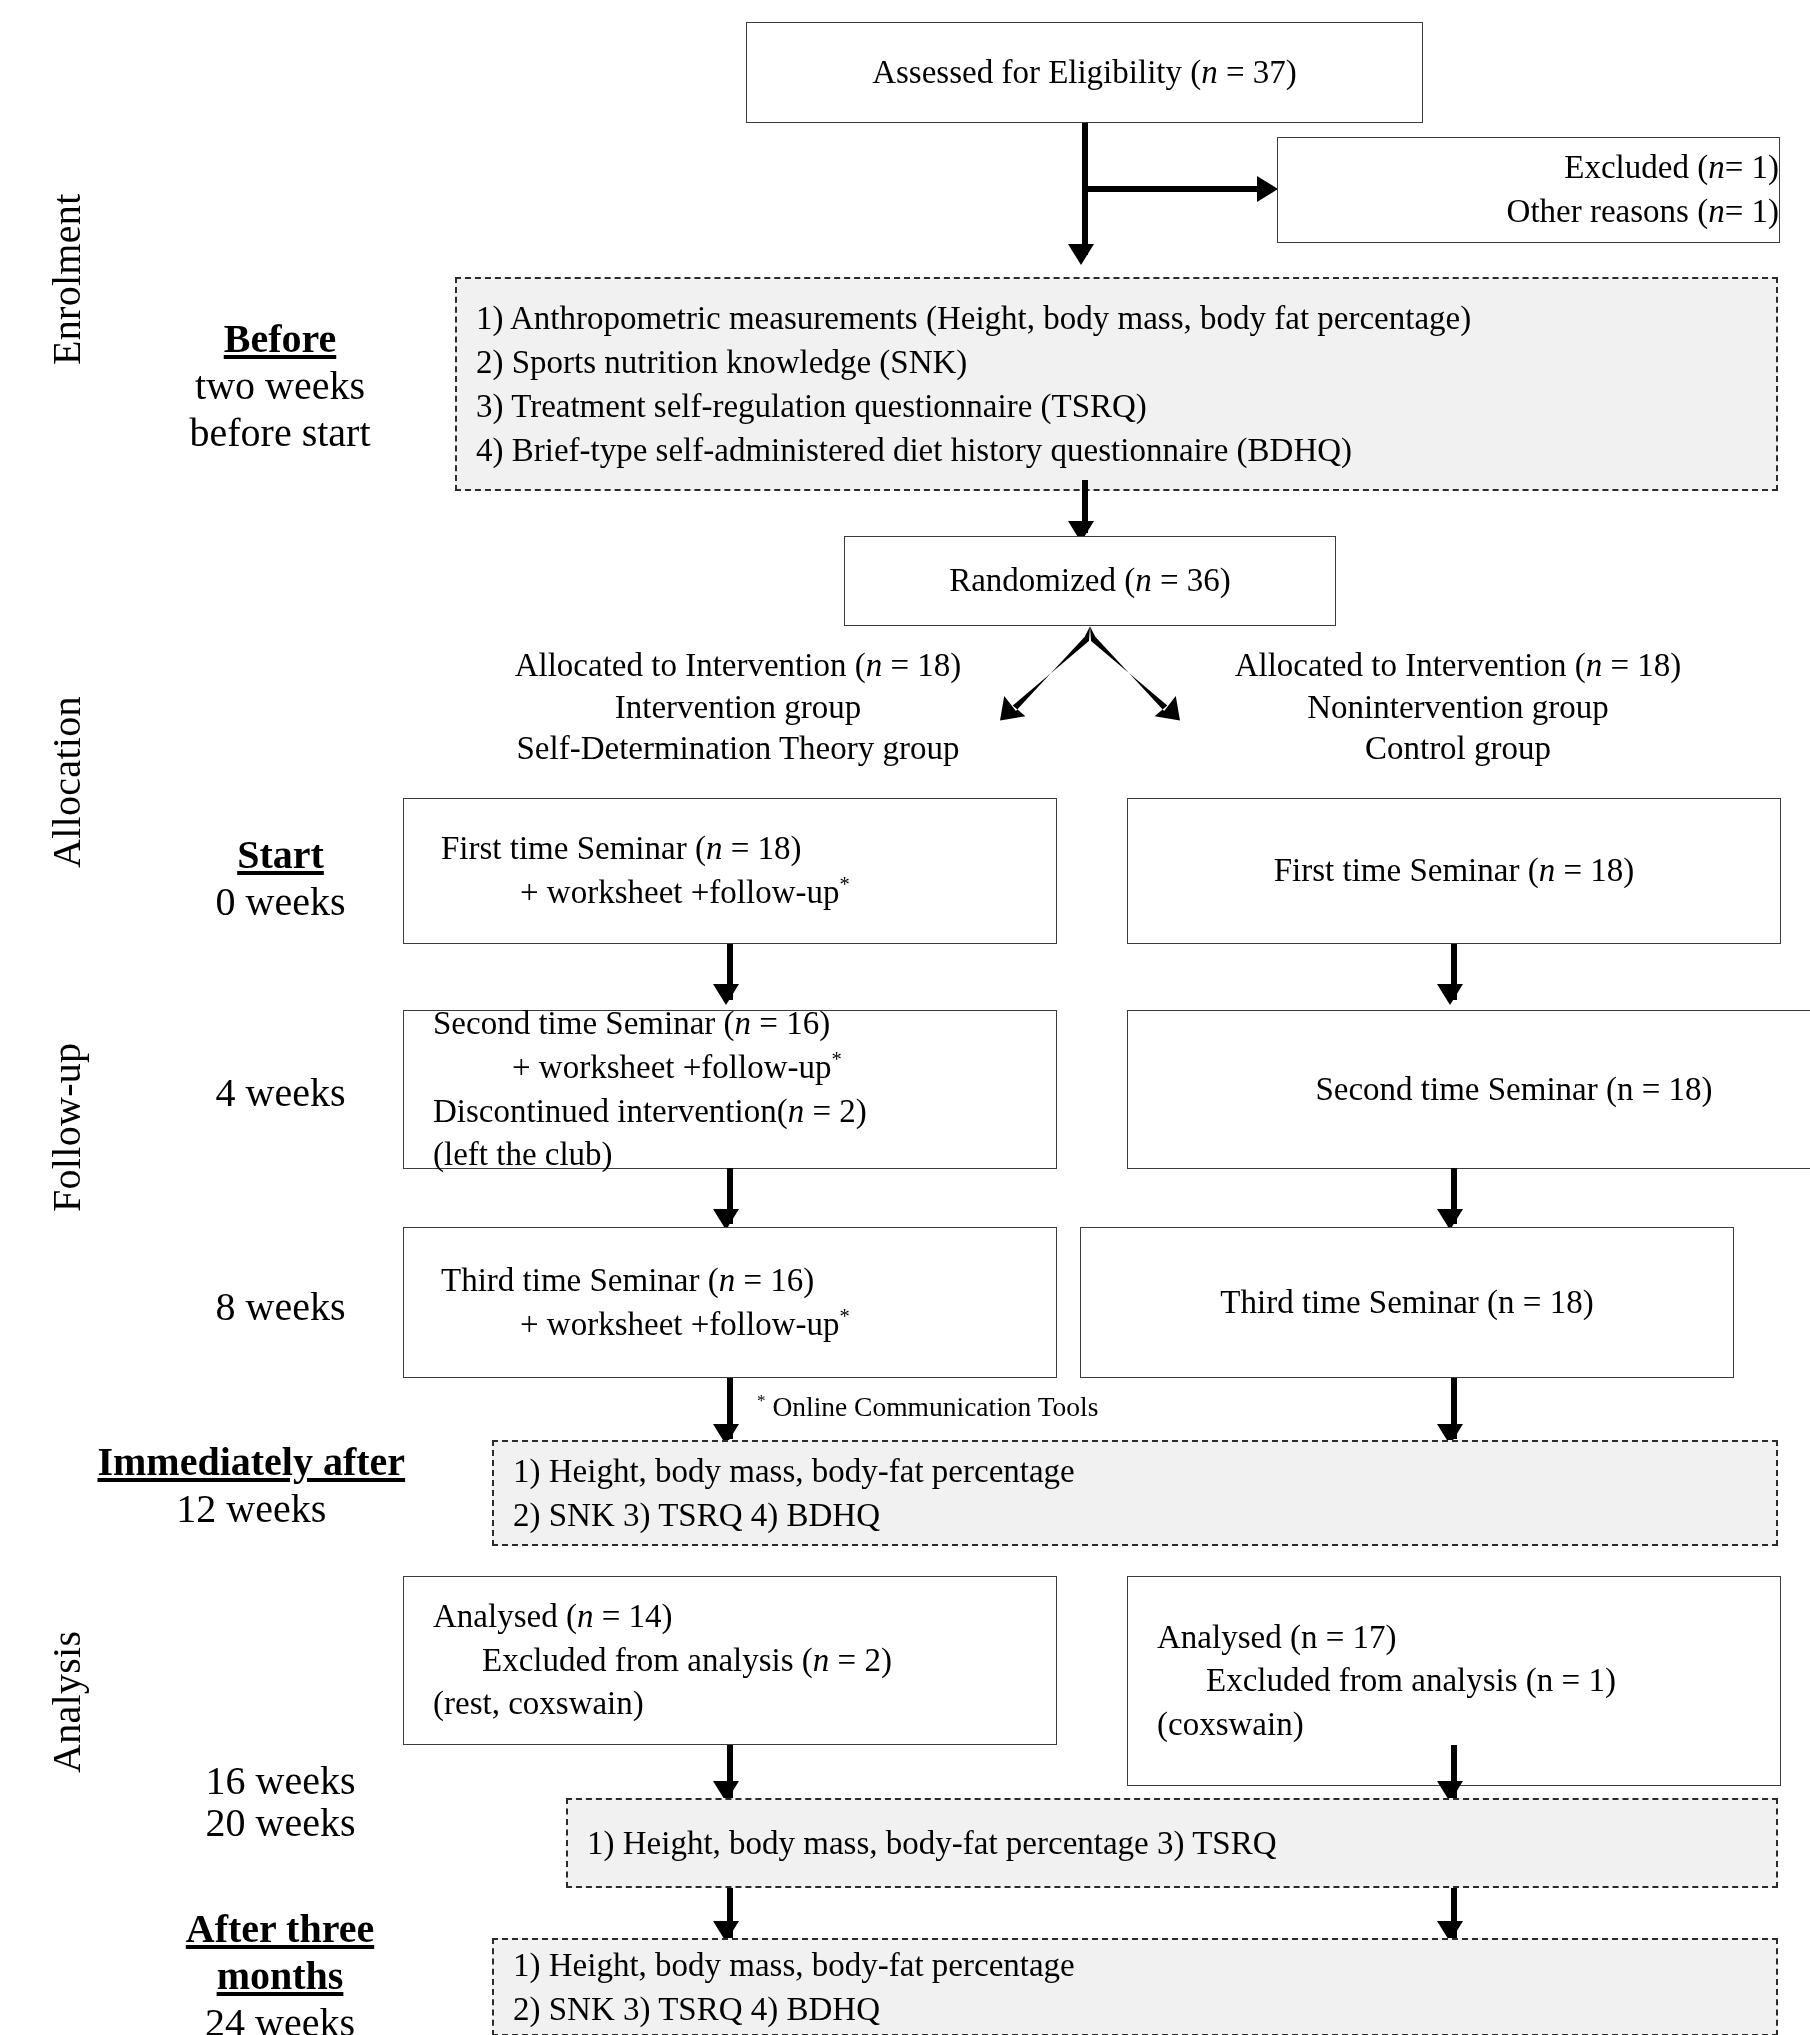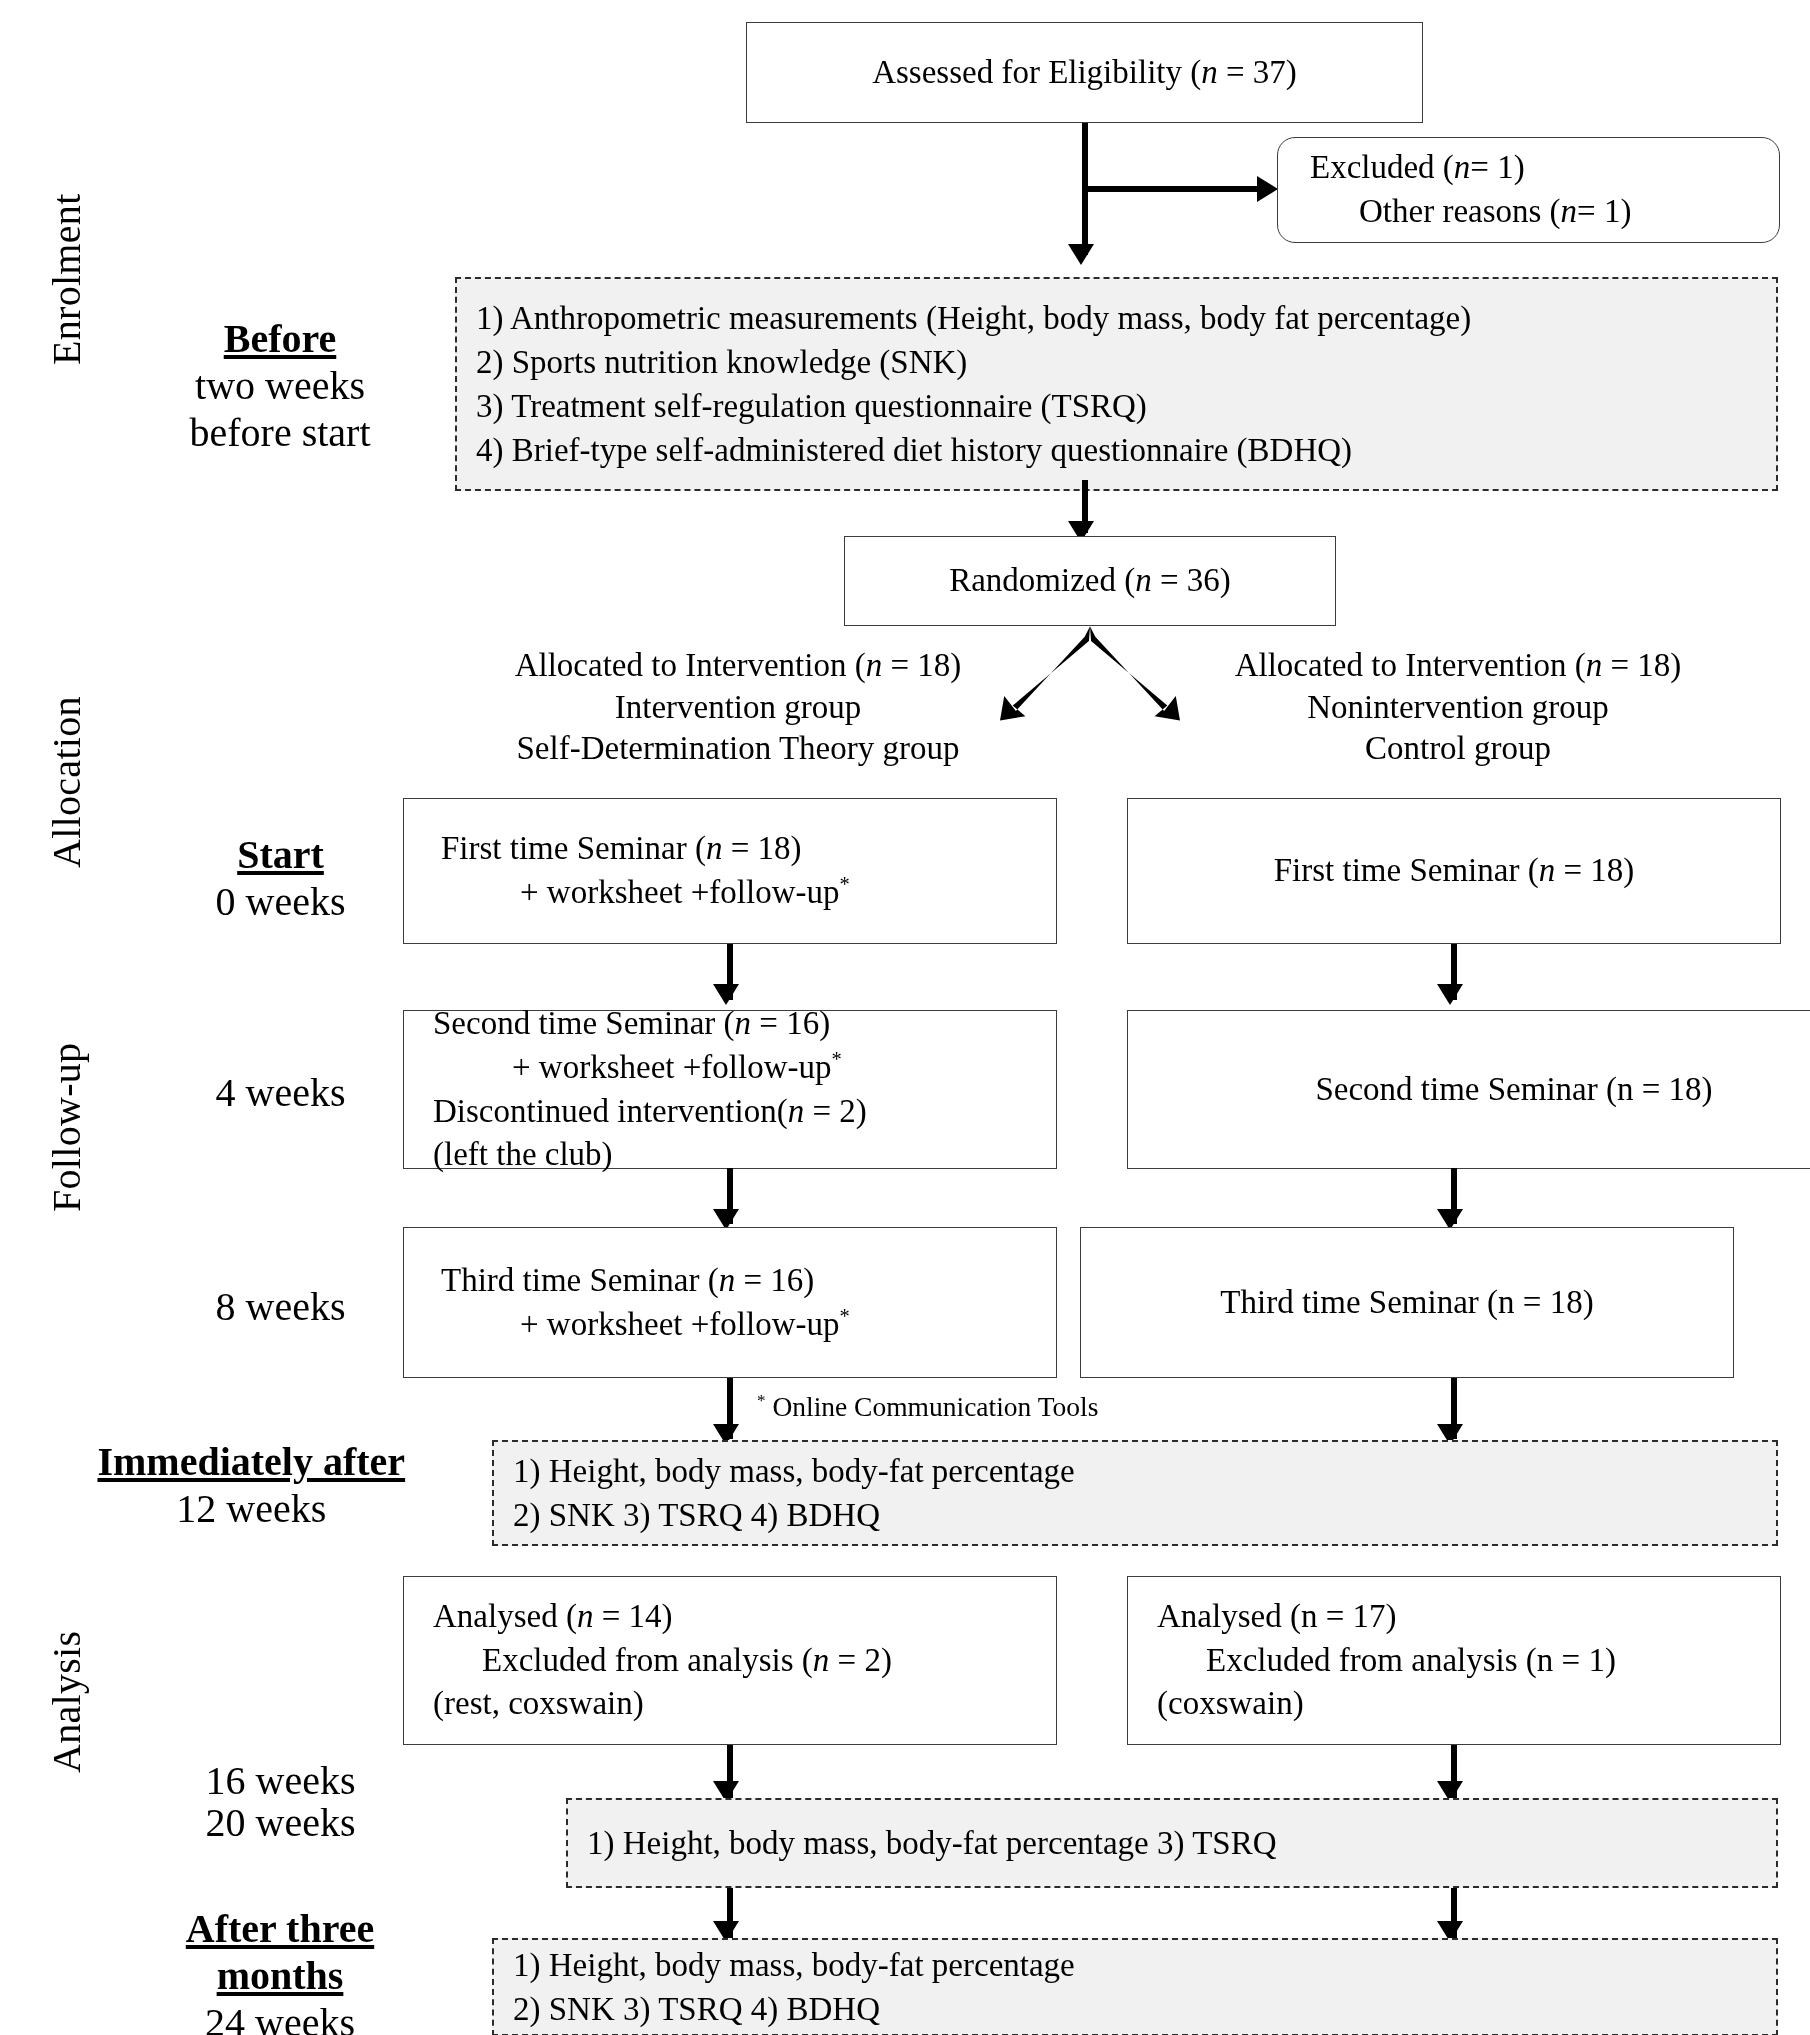--- a/index.html
+++ b/index.html
@@ -160,21 +160,21 @@
   <div class="box center" style="left:746px; top:22px; width:677px; height:101px;">
     <span class="ln">Assessed for Eligibility (<i>n</i> = 37)</span>
   </div>
 
   <div class="vline" style="left:1082px; top:123px; height:69px;"></div>
   <div class="hline" style="left:1082px; top:186px; width:180px;"></div>
   <div class="arrow-right" style="left:1257px; top:176px;"></div>
   <div class="vline" style="left:1082px; top:186px; height:69px;"></div>
   <div class="arrow-down" style="left:1068px; top:244px;"></div>
 
-  <div class="box" style="left:1277px; top:137px; width:503px; height:106px; align-items:flex-start; padding-left:32px;border-radius:18px;">
+  <div class="box" style="left:1277px; top:137px; width:503px; height:106px; align-items:flex-end; padding-left:32px;">
     <span class="ln">Excluded (<i>n</i>= 1)</span>
     <span class="ln pad-l1">Other reasons (<i>n</i>= 1)</span>
   </div>
 
   <div class="grey-box" style="left:455px; top:266px; width:1323px; height:214px;margin-top:11px;">
     <span class="ln">1) Anthropometric measurements (Height, body mass, body fat percentage)</span>
     <span class="ln">2) Sports nutrition knowledge (SNK)</span>
     <span class="ln">3) Treatment self-regulation questionnaire (TSRQ)</span>
     <span class="ln">4) Brief-type self-administered diet history questionnaire (BDHQ)</span>
   </div>
@@ -258,21 +258,21 @@
     <span class="ln">1)  Height, body mass, body-fat percentage</span>
     <span class="ln">2)  SNK 3)  TSRQ 4)  BDHQ</span>
   </div>
 
   <div class="box" style="left:403px; top:1576px; width:654px; height:169px; align-items:flex-start; padding-left:29px;">
     <span class="ln">Analysed (<i>n</i> = 14)</span>
     <span class="ln pad-l1">Excluded from analysis (<i>n</i> = 2)</span>
     <span class="ln r-align">(rest, coxswain)</span>
   </div>
 
-  <div class="box" style="left:1127px; top:1576px; width:654px; height:169px; align-items:flex-start; padding-left:29px;">
+  <div class="box" style="left:1127px; top:1576px; width:654px; height:210px; align-items:flex-start; padding-left:29px;">
     <span class="ln">Analysed (n = 17)</span>
     <span class="ln pad-l1">Excluded from analysis (n = 1)</span>
     <span class="ln r-align">(coxswain)</span>
   </div>
 
   <div class="vline" style="left:727px; top:1745px; height:53px;"></div>
   <div class="arrow-down" style="left:713px; top:1781px;"></div>
   <div class="vline" style="left:1451px; top:1745px; height:53px;"></div>
   <div class="arrow-down" style="left:1437px; top:1781px;"></div>
 

